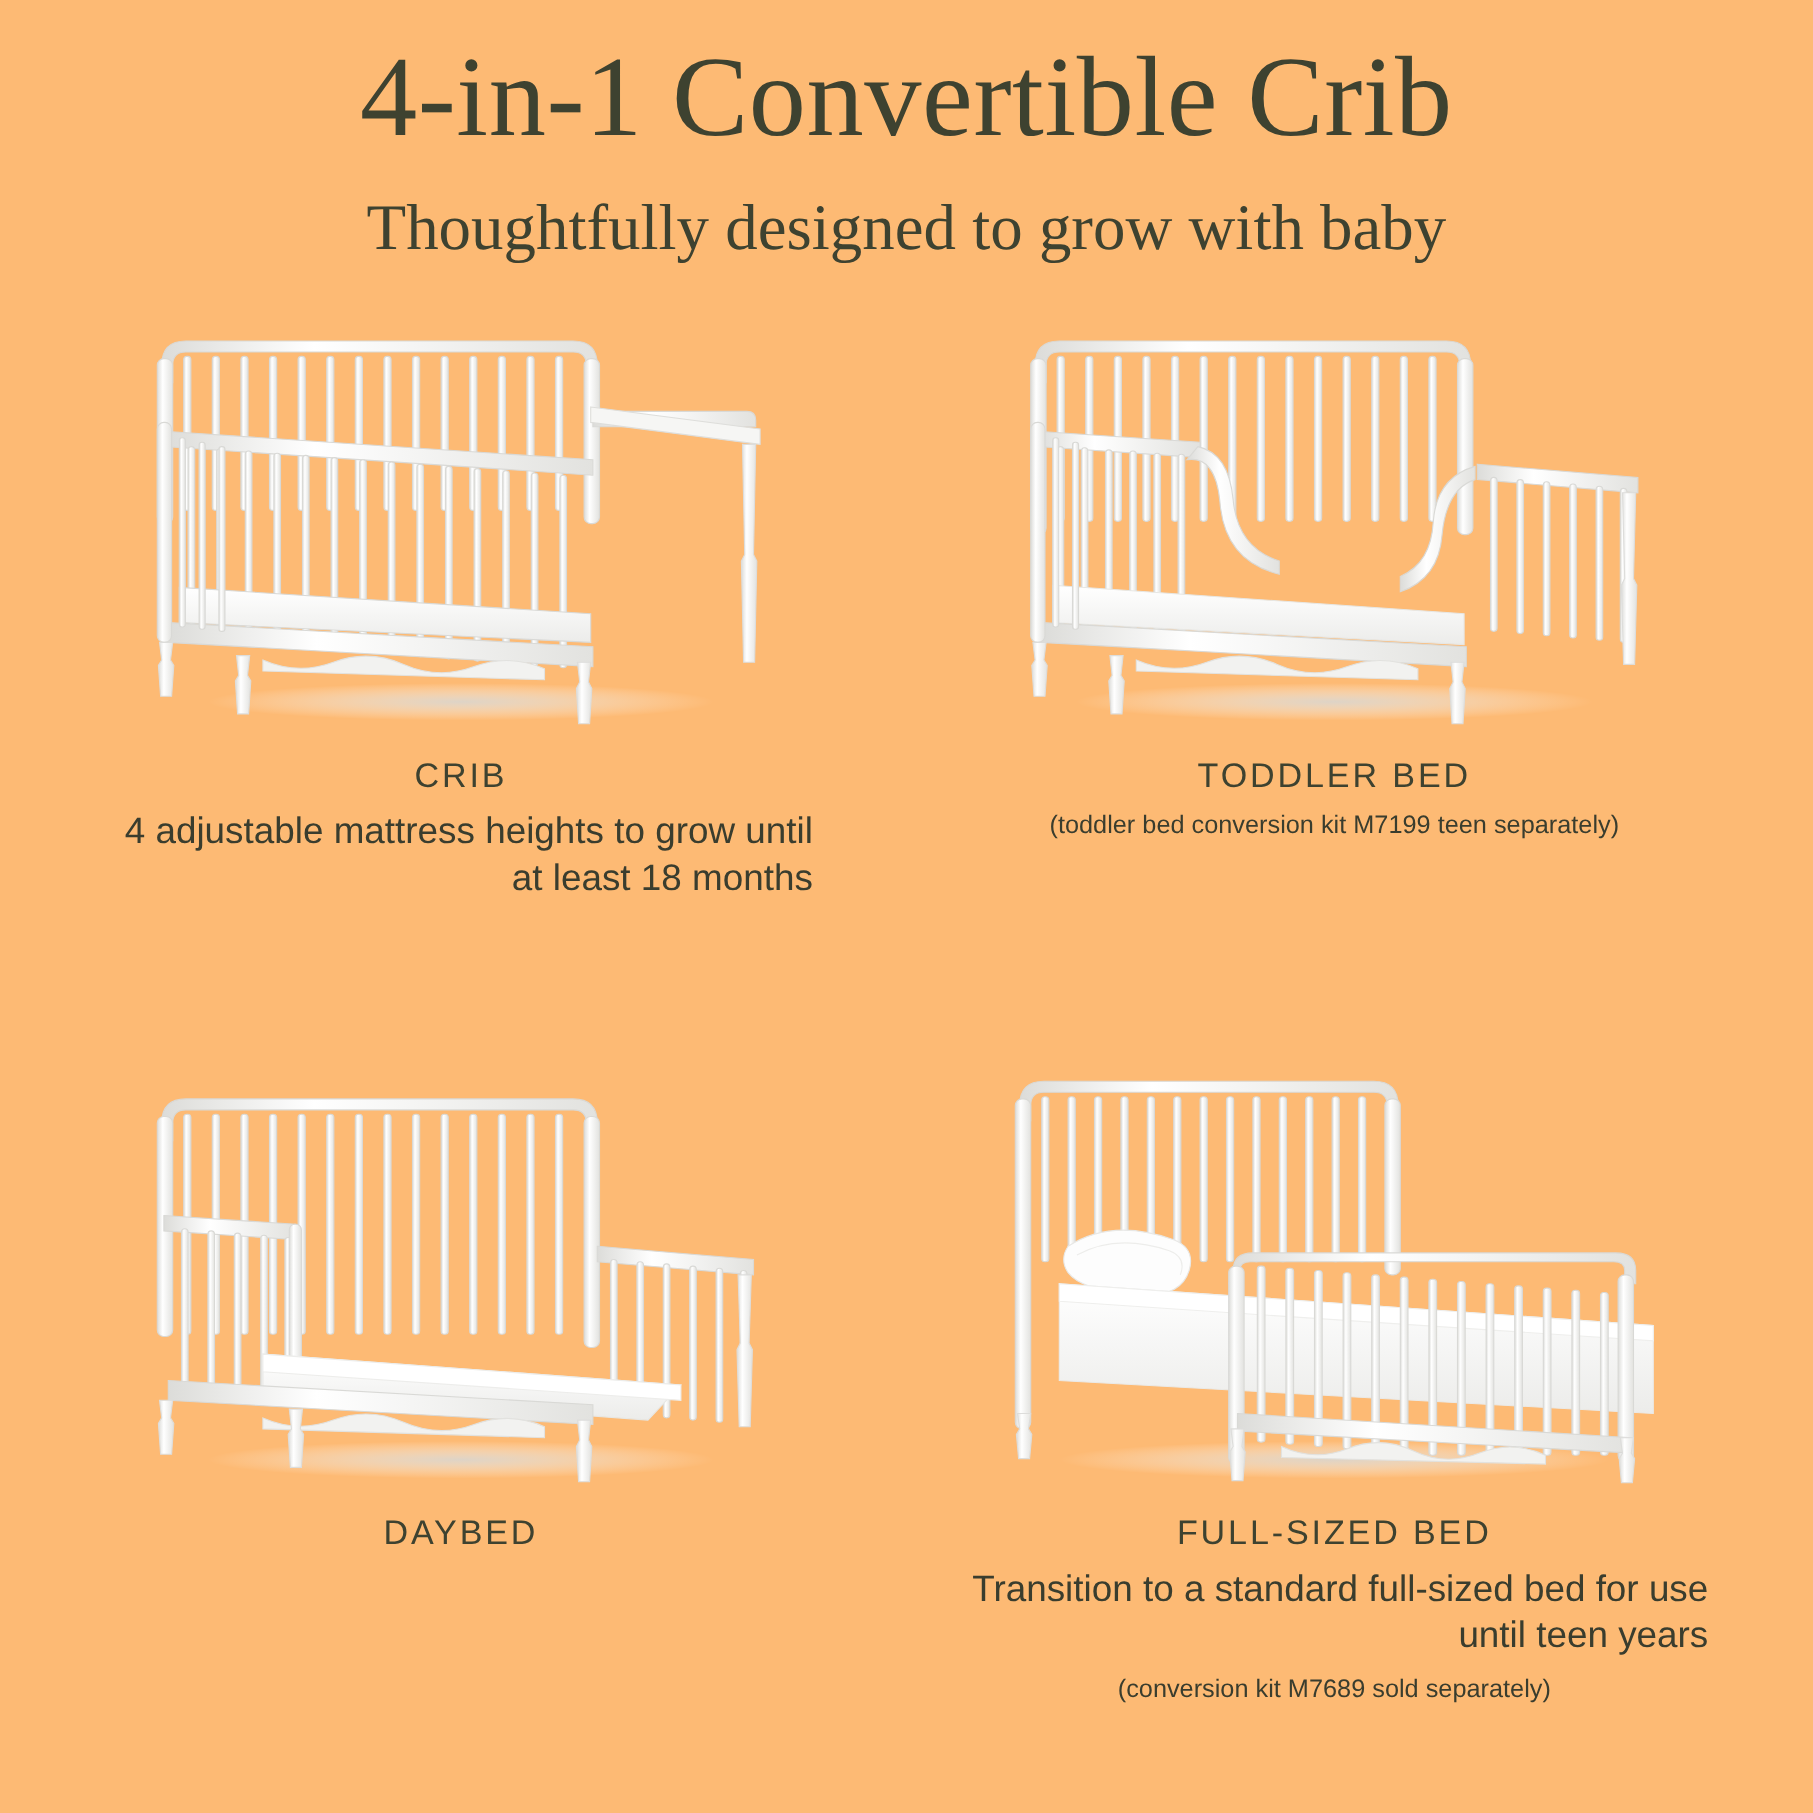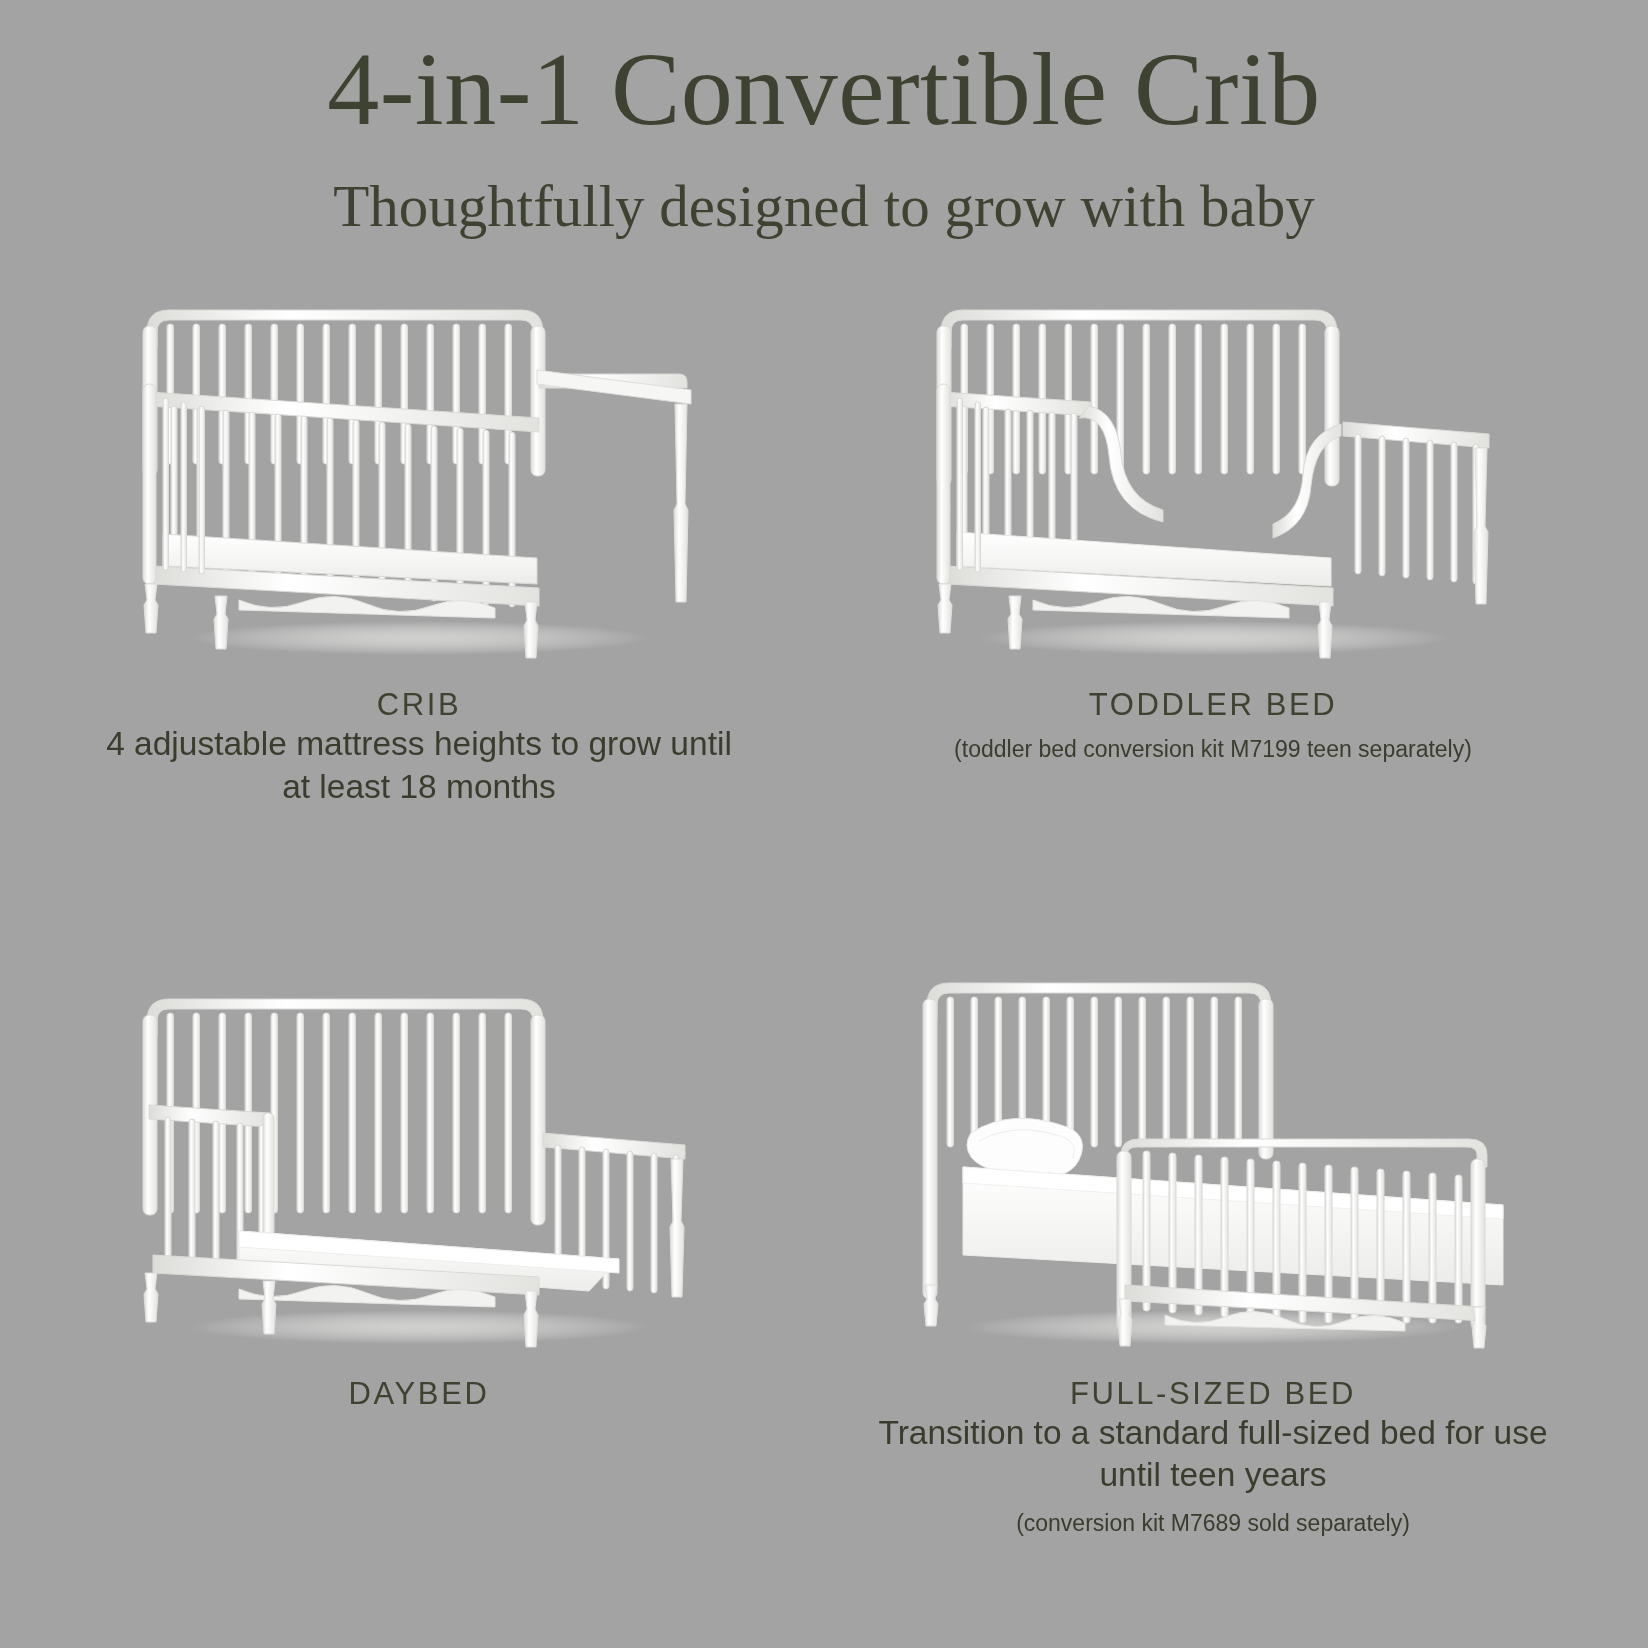--- a/index.html
+++ b/index.html
@@ -4,21 +4,21 @@
 <style>
   * { box-sizing: border-box; margin: 0; padding: 0; }
   html, body {
     width: 1648px; height: 1648px;
     background: #ffffff;
     font-family: "Liberation Sans", sans-serif;
     overflow: hidden;
   }
   .page {
     width: 1648px; height: 1648px;
-    background: #a3a3a3;
+    background: #fdba74;
     position: relative;
     display: flex;
     flex-direction: column;
   }
   .header {
     text-align: center;
     padding-top: 34px;
   }
   .title {
     font-family: "Liberation Serif", "DejaVu Serif", serif;
@@ -64,21 +64,22 @@
     color: #3e4230;
     font-weight: 400;
     margin-top: 26px;
     text-align: center;
   }
   .cap-desc {
     font-family: "Liberation Sans", sans-serif;
     font-size: 33.5px;
     line-height: 1.28;
     color: #3a3d2e;
-    text-align: center;
+    text-align: right;
+    margin-top: 12px;
     max-width: 640px;
   }
   .cap-fine {
     font-family: "Liberation Sans", sans-serif;
     font-size: 23px;
     line-height: 1.3;
     color: #3a3d2e;
     text-align: center;
     margin-top: 12px;
     max-width: 660px;

